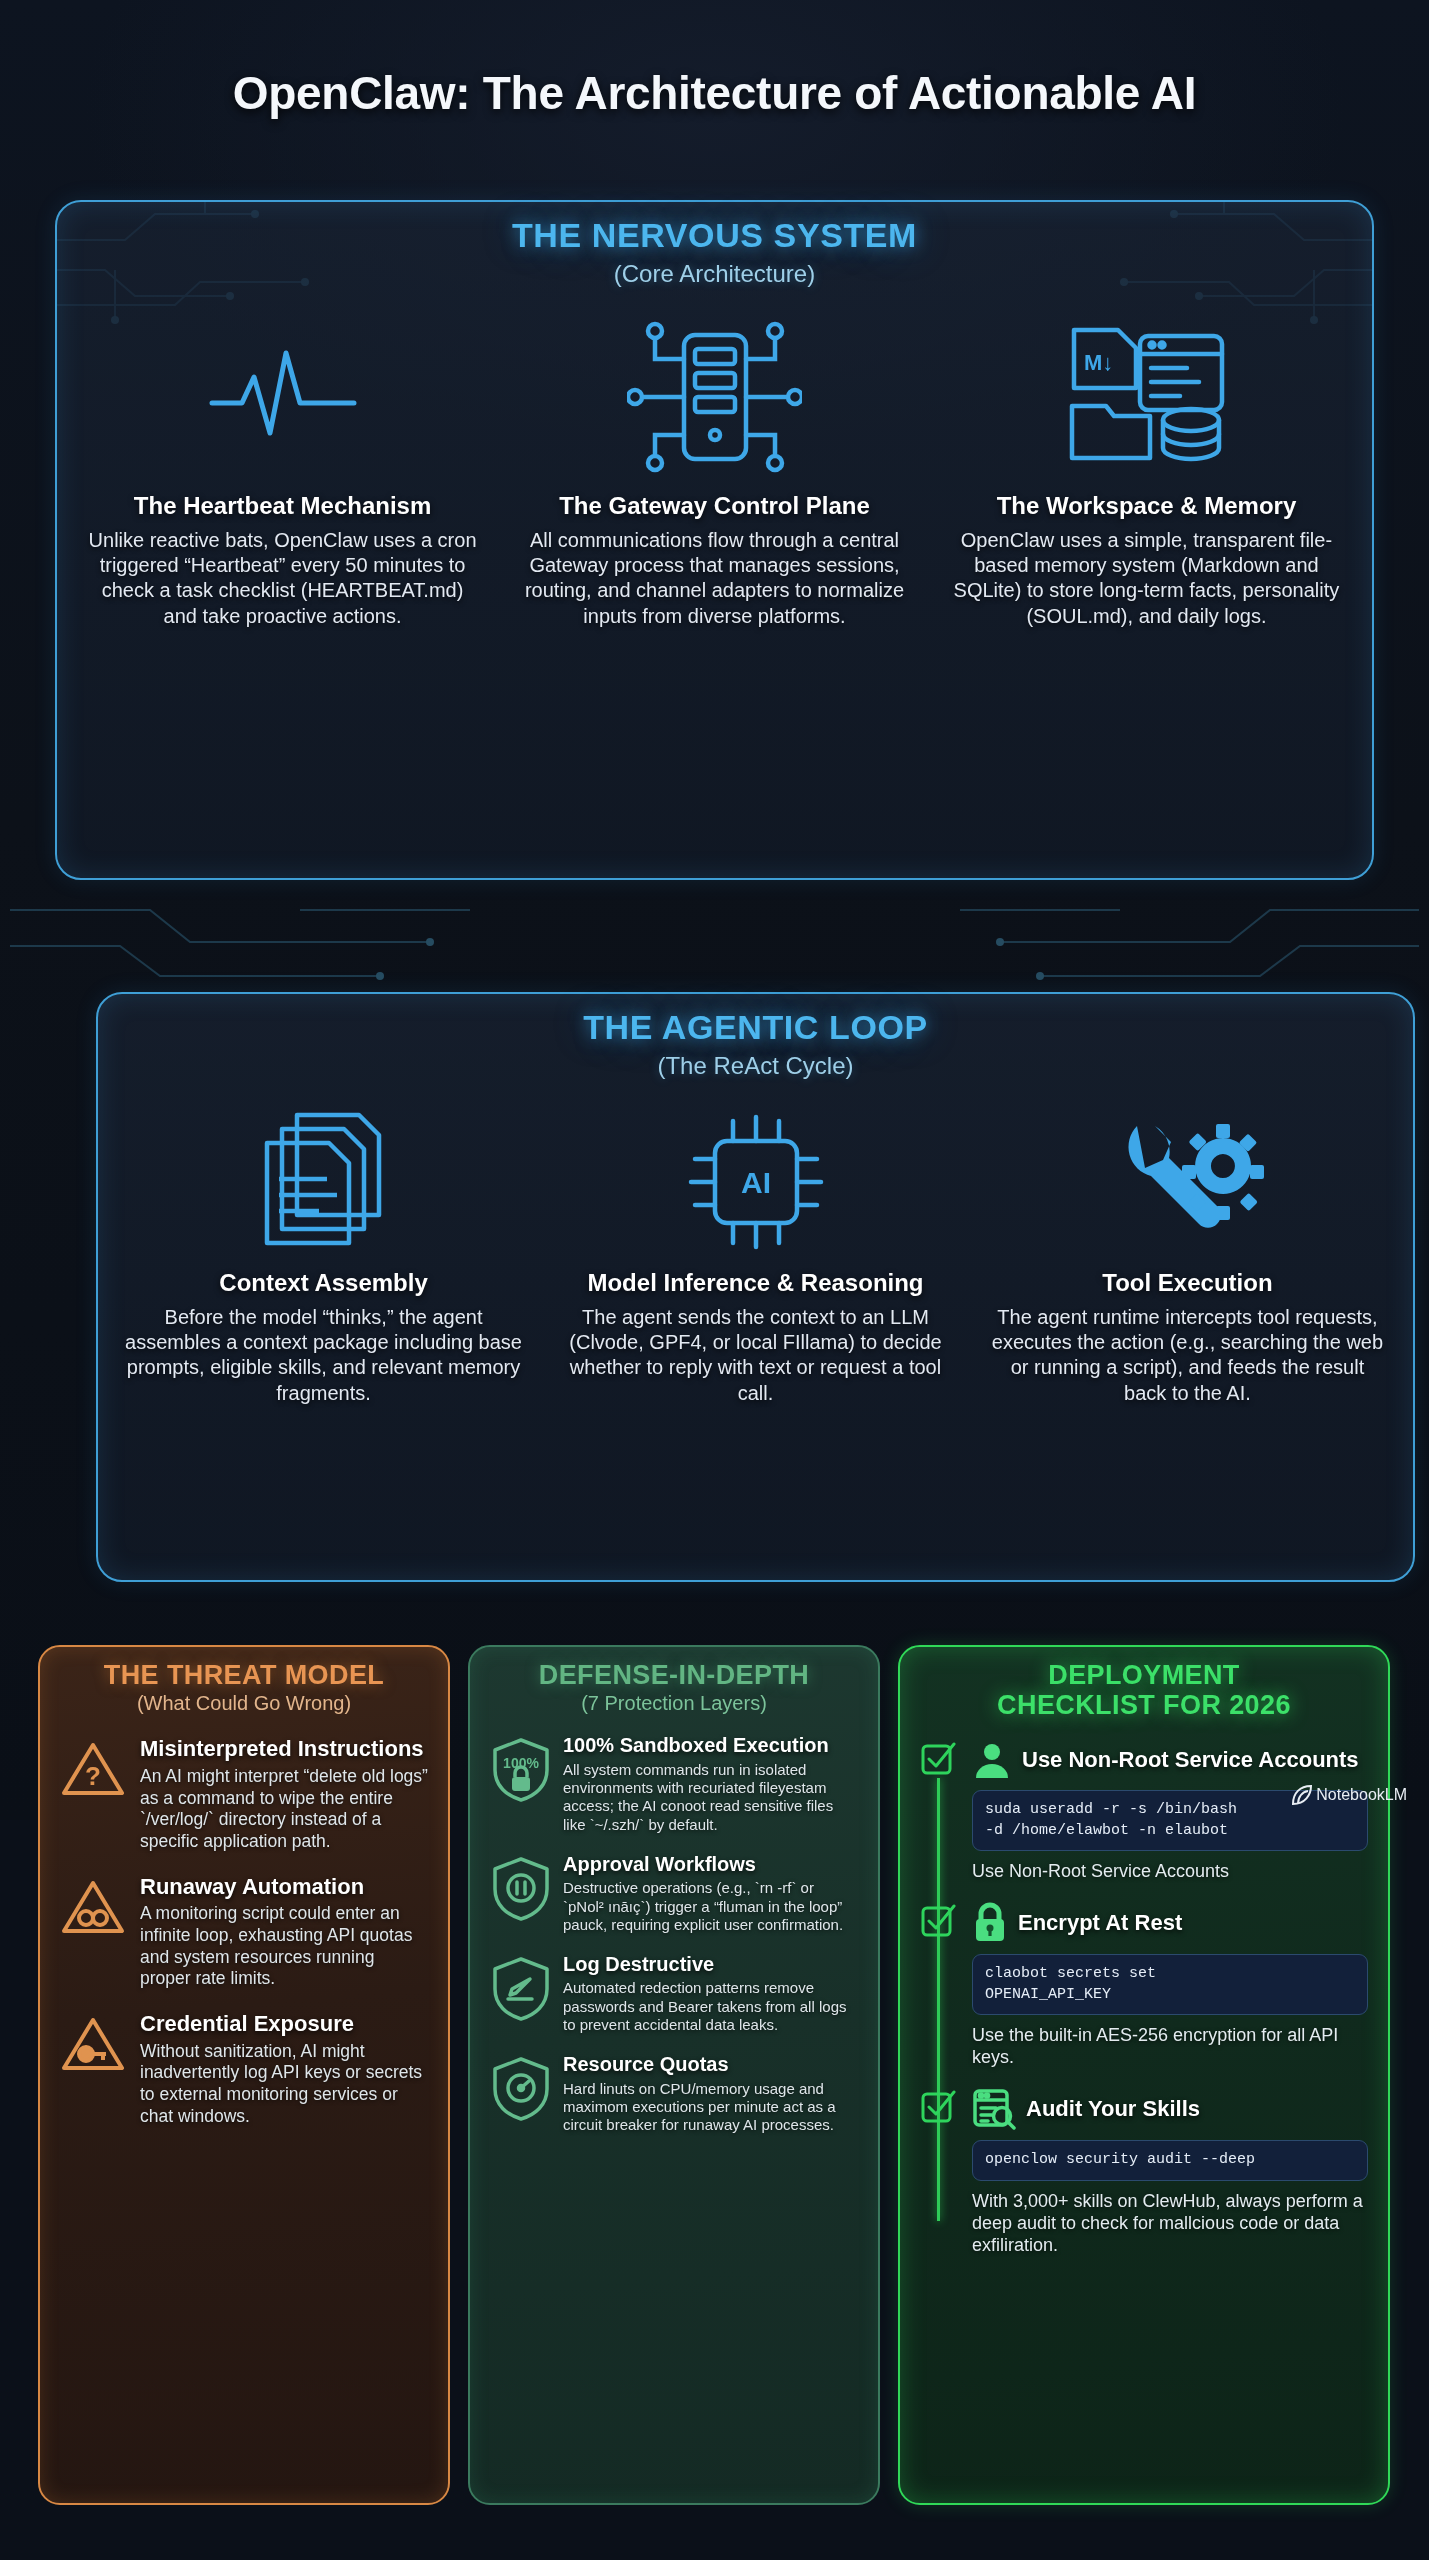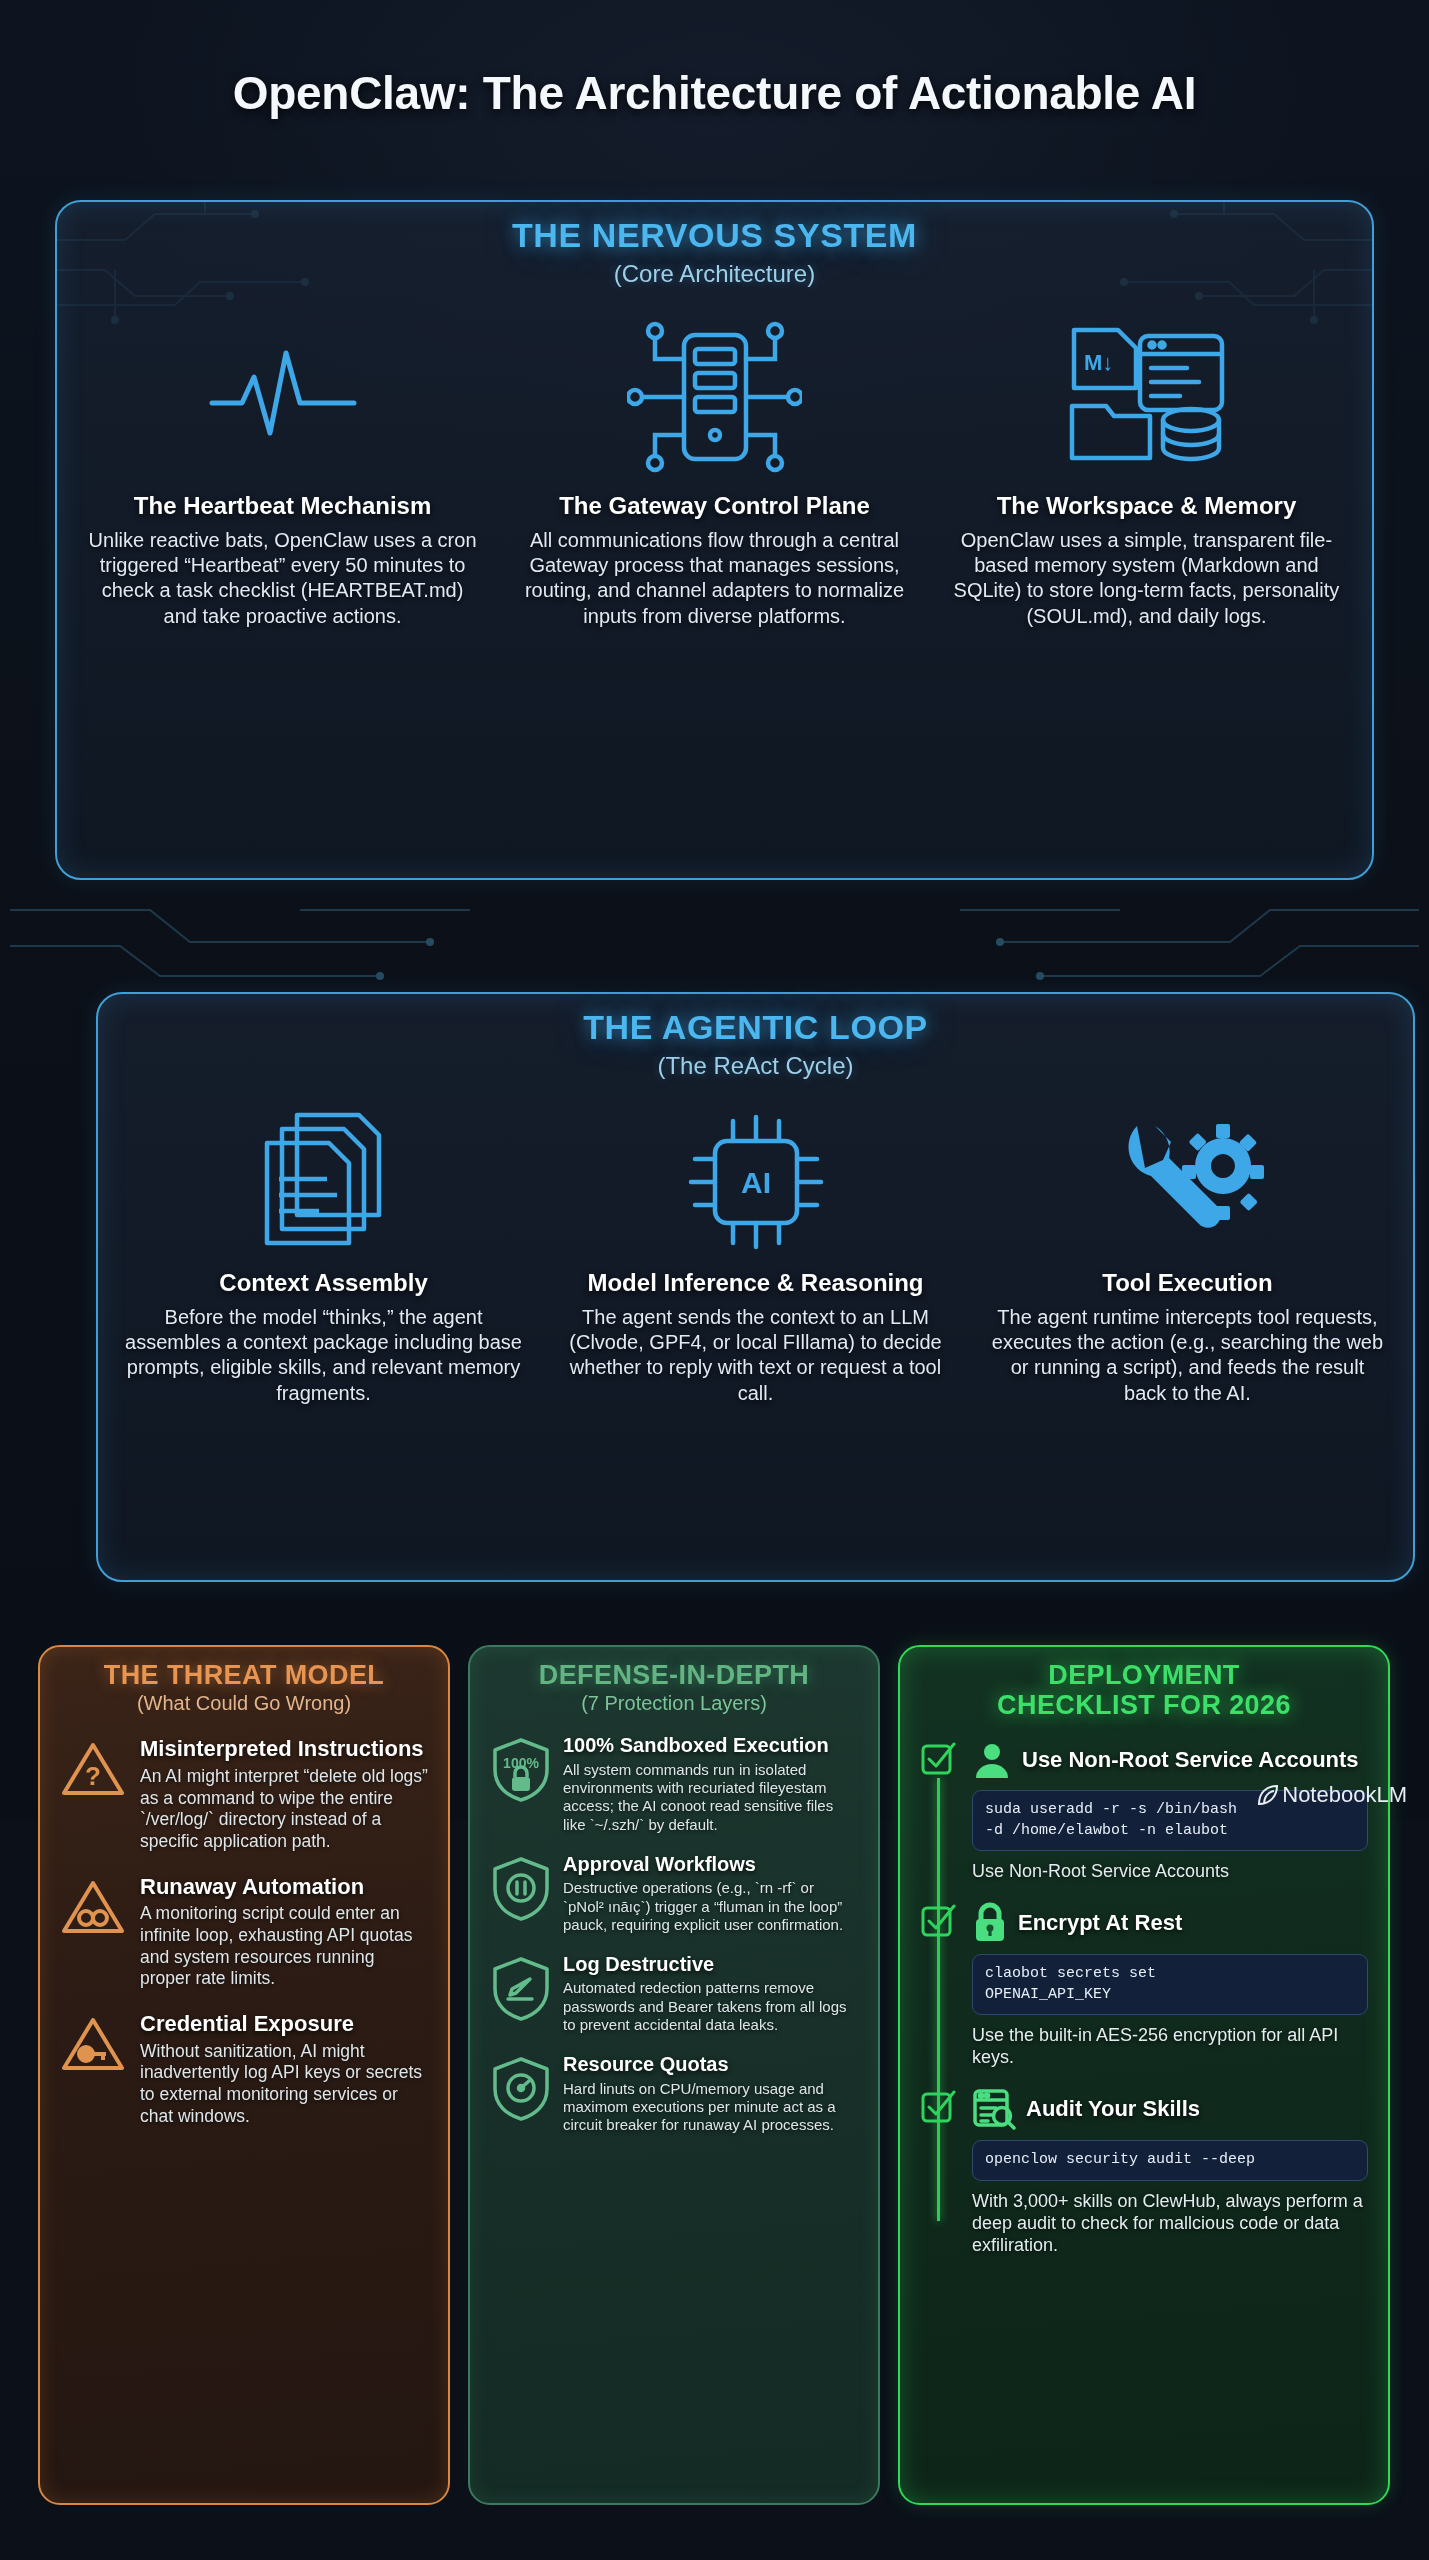--- a/index.html
+++ b/index.html
@@ -161,21 +161,21 @@
     white-space: pre-wrap;
   }
   .dnote {
     margin-top: 9px; font-size: 18px; line-height: 1.24; color: #e4ecf0;
     text-shadow: 0 1px 4px rgba(0,0,0,.7);
   }
 
   .watermark {
     position: absolute; right: 22px; bottom: 12px;
     display: flex; align-items: center; 
-    color: #e9eef4; font-size: 22px;
+    color: #e9eef4; font-size: 16px;
   }
 </style>
 </head>
 <body>
 
 <div class="page">
 
   <svg class="circuit" style="left:55px; top:200px;" width="330" height="130" viewBox="0 0 330 130">
     <g fill="none" stroke="#3a7fa8" stroke-width="2">
       <path d="M2 40 H70 L100 14 H200"></path>

